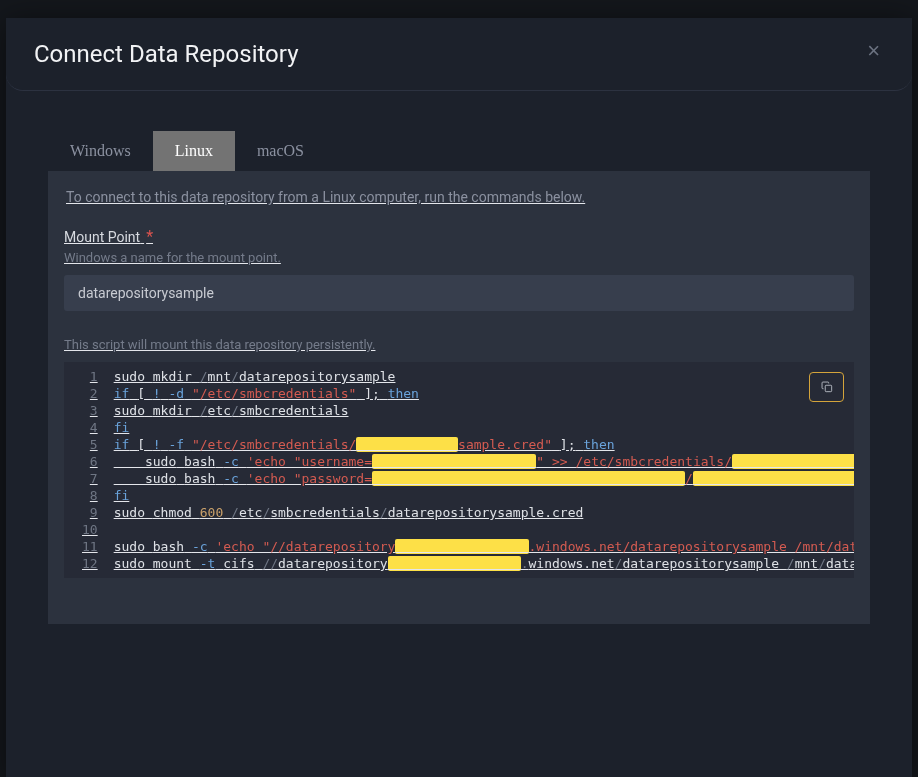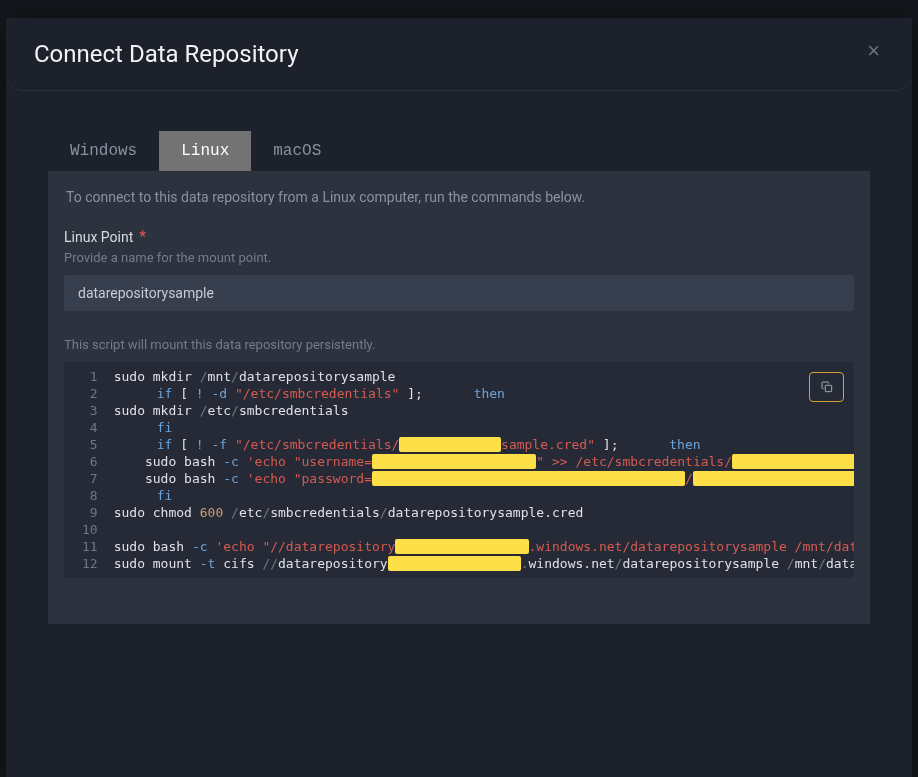--- a/index.html
+++ b/index.html
@@ -49,29 +49,30 @@
       display: flex;
       gap: 0;
     }
     .tab {
       padding: 11px 22px;
       background: transparent;
       border: none;
       color: #8b91a0;
       font-size: 16px;
       cursor: pointer;
-      font-family: Liberation Mono, monospace;
+      font-family: Liberation Serif, serif;
     }
     .tab.active {
       background: #737373;
       color: #ffffff;
     }
     .panel {
       background: #2c323e;
       padding: 18px 16px 26px;
+      text-decoration: underline;
     }
     .intro-text {
       color: #8b91a0;
       font-size: 14px;
       margin-bottom: 22px;
       padding-left: 2px;
     }
     .field-label-row {
       margin-bottom: 4px;
     }
@@ -146,21 +147,21 @@
       flex: 1 0 auto;
       padding: 6px 12px 6px 6px;
       font-family: "Consolas", "Monaco", monospace;
       font-size: 13px;
       line-height: 17px;
       color: #dee1e6;
       min-width: max-content;
     }
     .code-line { white-space: pre; min-height: 17px; }
     .tok-cmd { color: #dee1e6; }
-    .tok-kw  { color: #6aa3db; margin-left: 43px; }
+    .tok-kw  { color: #6aa3db; }
     .tok-op  { color: #6aa3db; }
     .tok-path{ color: #dee1e6; }
     .tok-str { color: #d45b51; }
     .tok-num { color: #c9a06a; }
     .tok-slash { color: #6f7684; }
     .obscured { background: #fde047; color: transparent; border-radius: 2px; }
     .code-scroll::-webkit-scrollbar { height: 8px; }
     .code-scroll::-webkit-scrollbar-track { background: #262a36; }
     .code-scroll::-webkit-scrollbar-thumb { background: #474e5e; border-radius: 4px; }
     .bottom-spacer { height: 20px; }
@@ -181,24 +182,24 @@
     <div class="tabs" id="tabs-container">
         <button class="tab">Windows</button>
         <button class="tab active">Linux</button>
         <button class="tab">macOS</button>
       </div>
 
     <div class="panel">
       <div class="intro-text">To connect to this data repository from a Linux computer, run the commands below.</div>
 
       <div class="field-label-row">
-        <span class="field-label">Linux Point</span>
+        <span class="field-label">Mount Point</span>
         <span class="required">*</span>
       </div>
-      <div class="field-help">Provide a name for the mount point.</div>
+      <div class="field-help">Windows a name for the mount point.</div>
       <input class="text-input" type="text" value="datarepositorysample" style="">
 
       <div class="field-help">This script will mount this data repository persistently.</div>
 
       <div class="code-area">
         <button class="copy-btn" aria-label="Copy script">
           <svg viewBox="0 0 24 24">
             <rect x="9" y="9" width="11" height="11" rx="1.5"></rect>
             <path d="M6 15 H5 a1.5 1.5 0 0 1 -1.5 -1.5 V5 A1.5 1.5 0 0 1 5 3.5 h8.5 A1.5 1.5 0 0 1 15 5 v1"></path>
           </svg>

